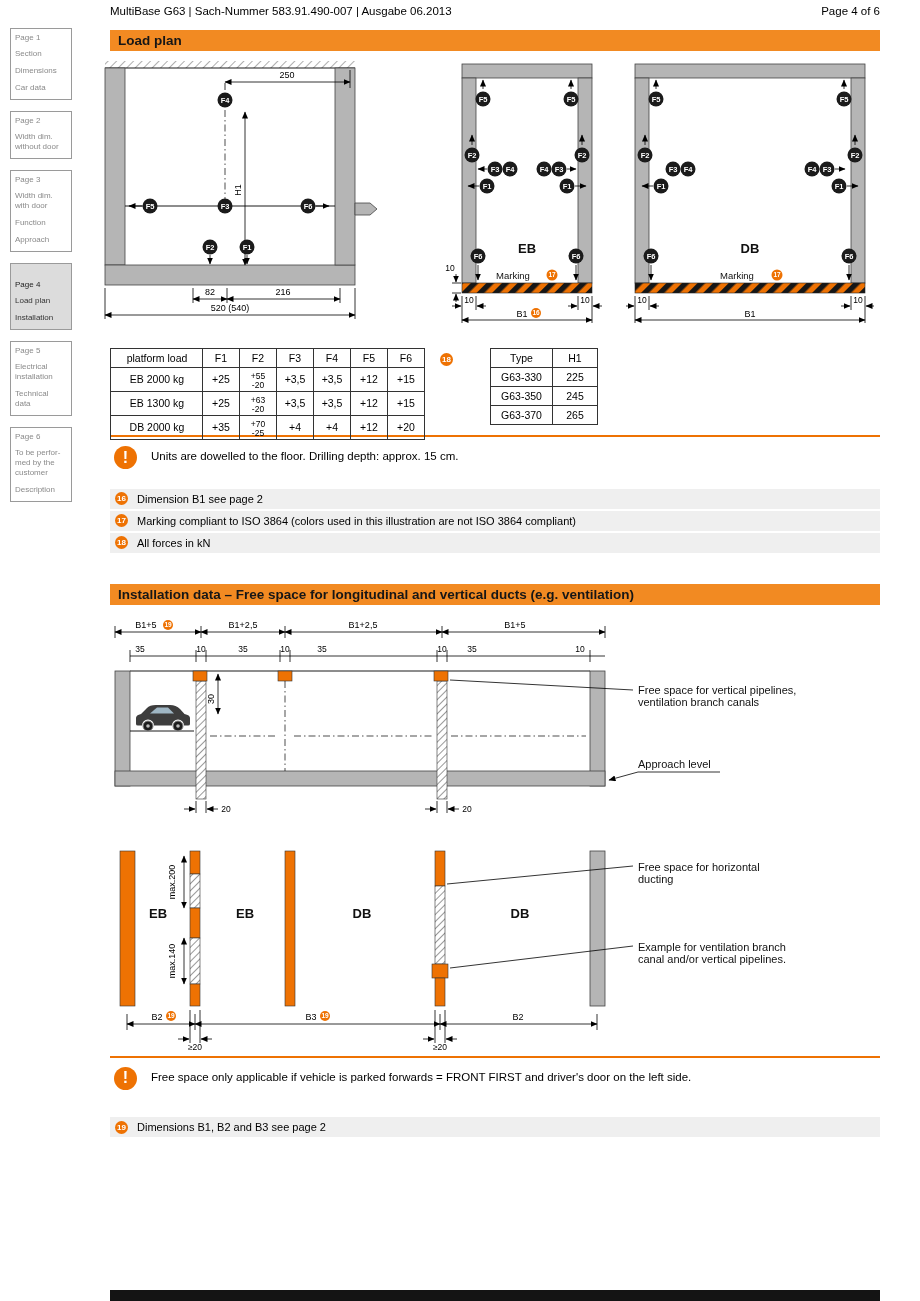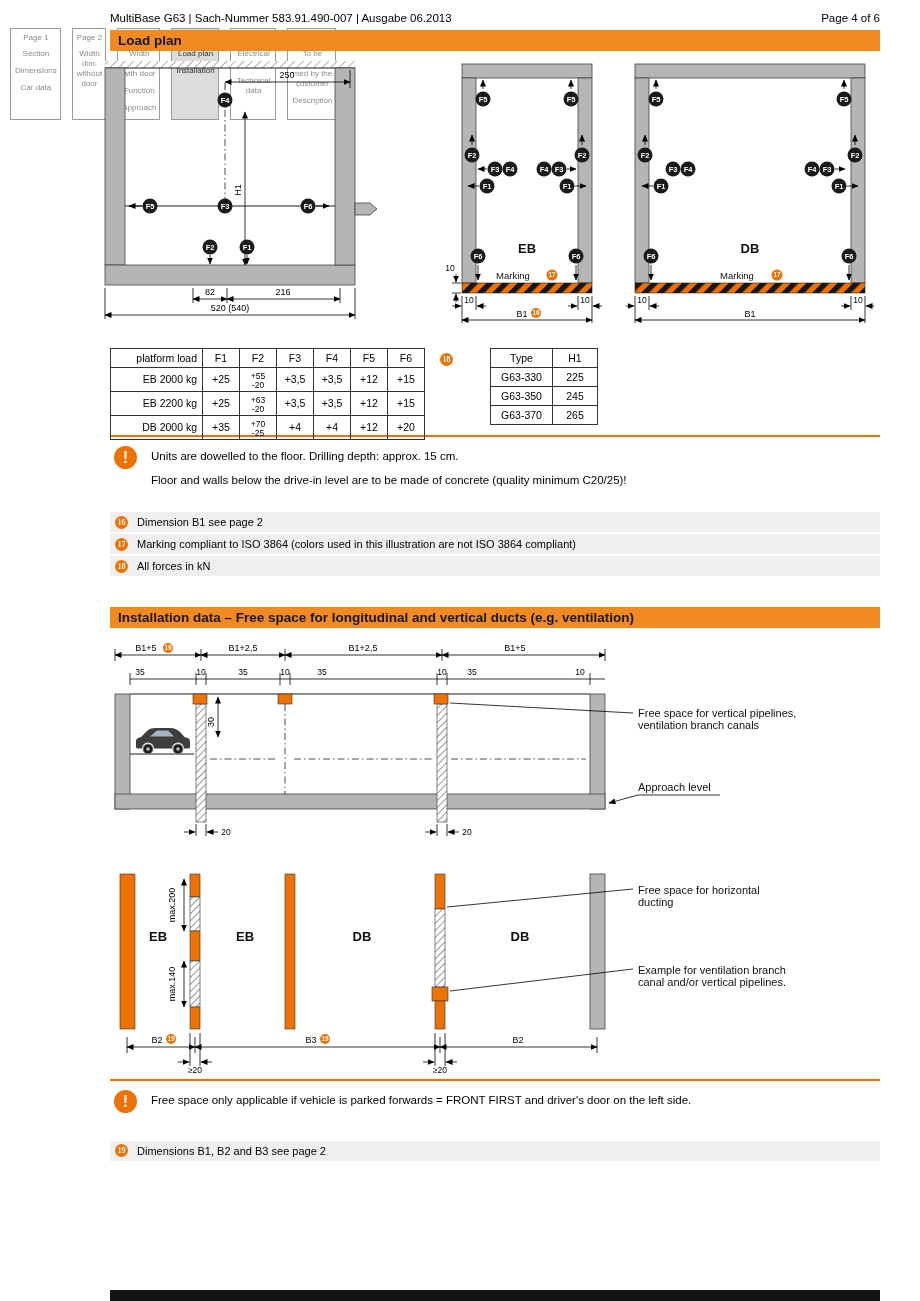--- a/index.html
+++ b/index.html
@@ -1,28 +1,28 @@
 <!DOCTYPE html>
 <html><head>
 <meta charset="utf-8">
 <style>
   * { margin:0; padding:0; box-sizing:border-box; }
   html,body { width:920px; height:1301px; background:#fff; color:#000;
     font-family:"Liberation Sans", sans-serif; position:relative; overflow:hidden; }
 
-  .pagehead { position:absolute; top:12px; left:110px; width:770px;
+  .pagehead { position:absolute; top:5px; left:110px; width:770px;
     display:flex; justify-content:space-between; font-size:11.5px; }
 
   .sidebar { position:absolute; left:10px; top:28px; width:62px;
-    display:flex; flex-direction:row; gap:11px;text-align:center; }
+    display:flex; flex-direction:column; gap:11px; }
   .sbox { border:1px solid #9a9a9a; background:#fff; padding:4px 3px 6px 4px;
     font-size:8px; color:#8a8a8a; line-height:1.25; }
   .sbox.active { background:#dcdcdc; color:#333; }
   .ptitle { margin-bottom:6px; }
-  .sbox.active .ptitle { color:#222; }
+  .sbox.active .ptitle { color:#222;margin-top:12px; }
   .sitem { white-space:pre-line; margin-bottom:7px; }
   .sitem:last-child { margin-bottom:0; }
 
   .main { position:absolute; left:110px; top:30px; width:770px; }
   .sechead { background:#f28a22; color:#161616; font-weight:bold; font-size:13.5px;
     height:21px; line-height:21px; padding:0 8px; }
 
   .drawings { position:relative; height:288px; }
   svg { position:absolute; overflow:visible; }
   svg text { font-family:"Liberation Sans", sans-serif; }
@@ -40,39 +40,39 @@
   .ncircle { fill:#ee7203; }
   .nct { fill:#fff; font-size:6.5px; font-weight:bold; text-anchor:middle; }
   .ann { font-size:11px; fill:#111; }
   .orangefill { fill:#ee7203; stroke:#333; stroke-width:0.6; }
   .hatchfill { fill:url(#ducthatch); stroke:#333; stroke-width:0.6; }
 
   .tblwrap { position:relative; margin-top:9px; height:84px; }
   table.tbl { border-collapse:collapse; font-size:10.5px; position:absolute; }
   .tbl td, .tbl th { border:1px solid #333; padding:1px 5px; text-align:center;
     font-weight:normal; height:19px; }
-  .tbl .lbl { text-align:right; padding-left:6px; }
+  .tbl .lbl { text-align:center; padding-left:6px; }
   .stack { display:inline-flex; flex-direction:column; font-size:8.5px; line-height:1.05; }
   .t1 { left:0; top:0; } .t2 { left:380; top:0; left:380px; }
   .circ18 { position:absolute; left:330px; top:5px; }
 
   .orule { height:2px; background:#ee7203; margin-top:3px; }
   .warn { display:flex; gap:14px; padding:9px 0 6px 4px; }
   .wicon { width:23px; height:23px; border-radius:50%; background:#ee7203; color:#fff;
     font-weight:bold; font-size:16px; display:flex; align-items:center; justify-content:center;
     flex:0 0 auto; }
   .wtext { font-size:11.5px; line-height:1.35; padding-top:3px; }
   .wtext p { margin-bottom:8px; white-space:pre-line; }
 
   .notes { margin-top:10px; }
   .noterow { background:#efefef; height:20px; display:flex; align-items:center; gap:9px;
     padding-left:5px; margin-bottom:2px; font-size:11px; }
   .ncirc { width:13px; height:13px; border-radius:50%; background:#ee7203; color:#fff;
     font-size:8px; font-weight:bold; display:inline-flex; align-items:center;
-    justify-content:center; flex:0 0 auto;font-family:Liberation Serif, serif; }
+    justify-content:center; flex:0 0 auto; }
 
   .sechead2 { margin-top:31px; }
   .draw2 { position:relative; height:222px; }
   .draw3 { position:relative; height:215px; margin-top:9px; }
   .note19 { margin-top:18px; }
   .footerbar { position:absolute; left:110px; top:1290px; width:770px; height:11px;
     background:#141414; }
 </style>
 </head>
 <body>
@@ -429,21 +429,21 @@
         <td><span class="stack">
                 <span>+55</span>
                 <span>-20</span>
               </span></td>
         <td>+3,5</td>
         <td>+3,5</td>
         <td>+12</td>
         <td>+15</td>
       </tr>
       <tr>
-        <td class="lbl">EB 2200 kg</td>
+        <td class="lbl">EB 1300 kg</td>
         <td>+25</td>
         <td><span class="stack">
                 <span>+63</span>
                 <span>-20</span>
               </span></td>
         <td>+3,5</td>
         <td>+3,5</td>
         <td>+12</td>
         <td>+15</td>
       </tr>
@@ -484,21 +484,20 @@
     </tbody>
       </table>
   </div>
 
   <div class="orule"></div>
 
   <div class="warn">
     <div class="wicon">!</div>
     <div class="wtext">
       <p>Units are dowelled to the floor. Drilling depth: approx. 15 cm.</p>
-      <p>Floor and walls below the drive-in level are to be made of concrete (quality minimum C20/25)!</p>
     </div>
   </div>
 
   <div class="notes">
     <div class="noterow">
       <span class="ncirc">16</span>
       <span>Dimension B1 see page 2</span>
     </div>
     <div class="noterow">
       <span class="ncirc">17</span>

